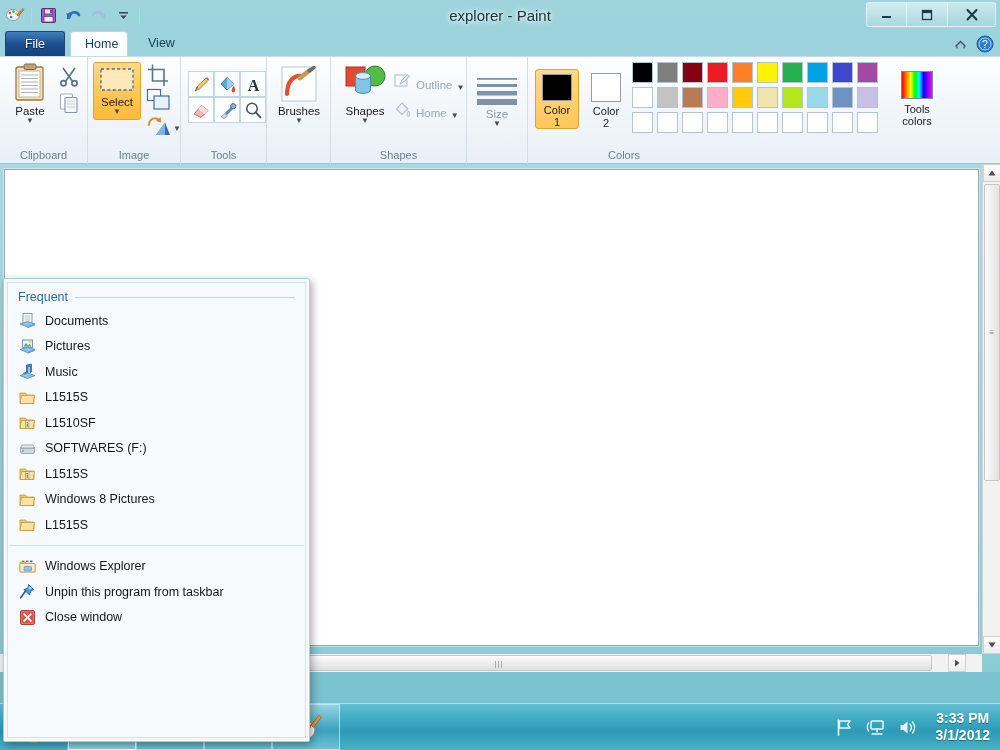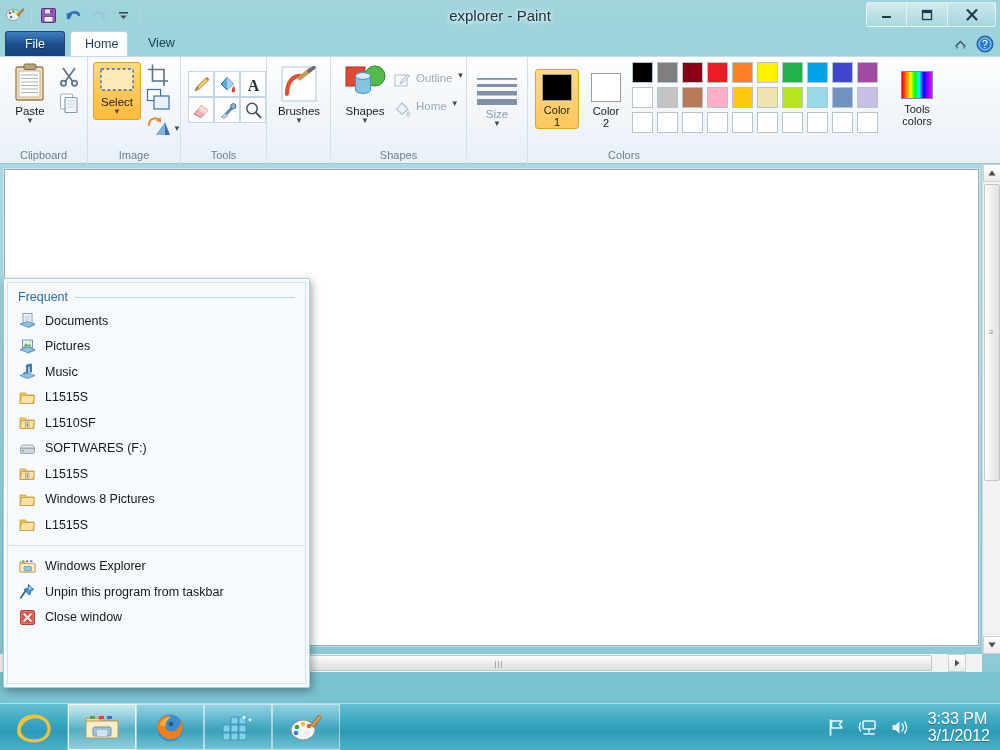--- a/index.html
+++ b/index.html
@@ -102,21 +102,21 @@
   .sel-active {
     background: linear-gradient(180deg,#ffd98a 0%, #ffc75a 50%, #ffb93c 100%);
     border: 1px solid #e3a22a; border-radius: 3px;
   }
   .tool-grid { display: grid; grid-template-columns: repeat(3, 26px); }
   .tool-cell {
     width: 26px; height: 26px; display: flex; align-items: center; justify-content: center;
     border: 1px solid #c4d6e4; background: #fbfdfe;
   }
   .small-cmd {
-    display: flex; align-items: flex-start; gap: 4px; font-size: 11.5px; color: #9aa8b2;
+    display: flex; align-items: flex-end; gap: 4px; font-size: 11.5px; color: #9aa8b2;
   }
 
   
   .color-box {
     width: 44px; height: 60px; display: flex; flex-direction: column;
     align-items: center; padding-top: 4px; font-size: 11px; color: #1b1b1b;
   }
   .color-box.active { background: linear-gradient(180deg,#ffd98a,#ffc75a); border:1px solid #e3a22a; border-radius:3px; }
   .swatch-big { width: 30px; height: 30px; border: 1px solid #9b9b9b; }
   .pal { display: grid; grid-template-columns: repeat(10, 23px); grid-auto-rows: 23px; gap: 2px; }
@@ -199,27 +199,27 @@
     border: 1px solid rgba(255,255,255,.85);
   }
   .tb-item.running {
     background: linear-gradient(180deg, rgba(255,255,255,.32), rgba(255,255,255,.06) 55%, rgba(255,255,255,.22));
     border: 1px solid rgba(255,255,255,.5);
   }
   #tray {
     margin-left: auto; display: flex; align-items: center; gap: 12px; padding-right: 10px;
   }
   #clock {
-    color: #fff; font-size: 16px; line-height: 17px;
-    text-shadow: 0 1px 1px rgba(0,0,0,.35); padding-left: 6px;
+    color: #fff; text-align: center; font-size: 14px; line-height: 17px;
+    text-shadow: 0 1px 1px rgba(0,0,0,.35); padding-left: 6px; font-weight: bold;
   }
 
   
   #jumplist {
-    position: absolute; left: 3px; top: 278px; width: 307px; height: 410px;
+    position: absolute; left: 3px; top: 278px; width: 307px; height: 464px;
     background: #f4f8fb;
     border: 1px solid #9fd2e8;
     box-shadow: 0 0 0 1px rgba(255,255,255,.9) inset, 2px 3px 9px rgba(0,0,0,.35);
     border-radius: 2px;
     z-index: 50;
   }
   #jl-inner {
     position: absolute; inset: 3px;
     background: #f6fafc; border: 1px solid #cfe4f0;
   }

